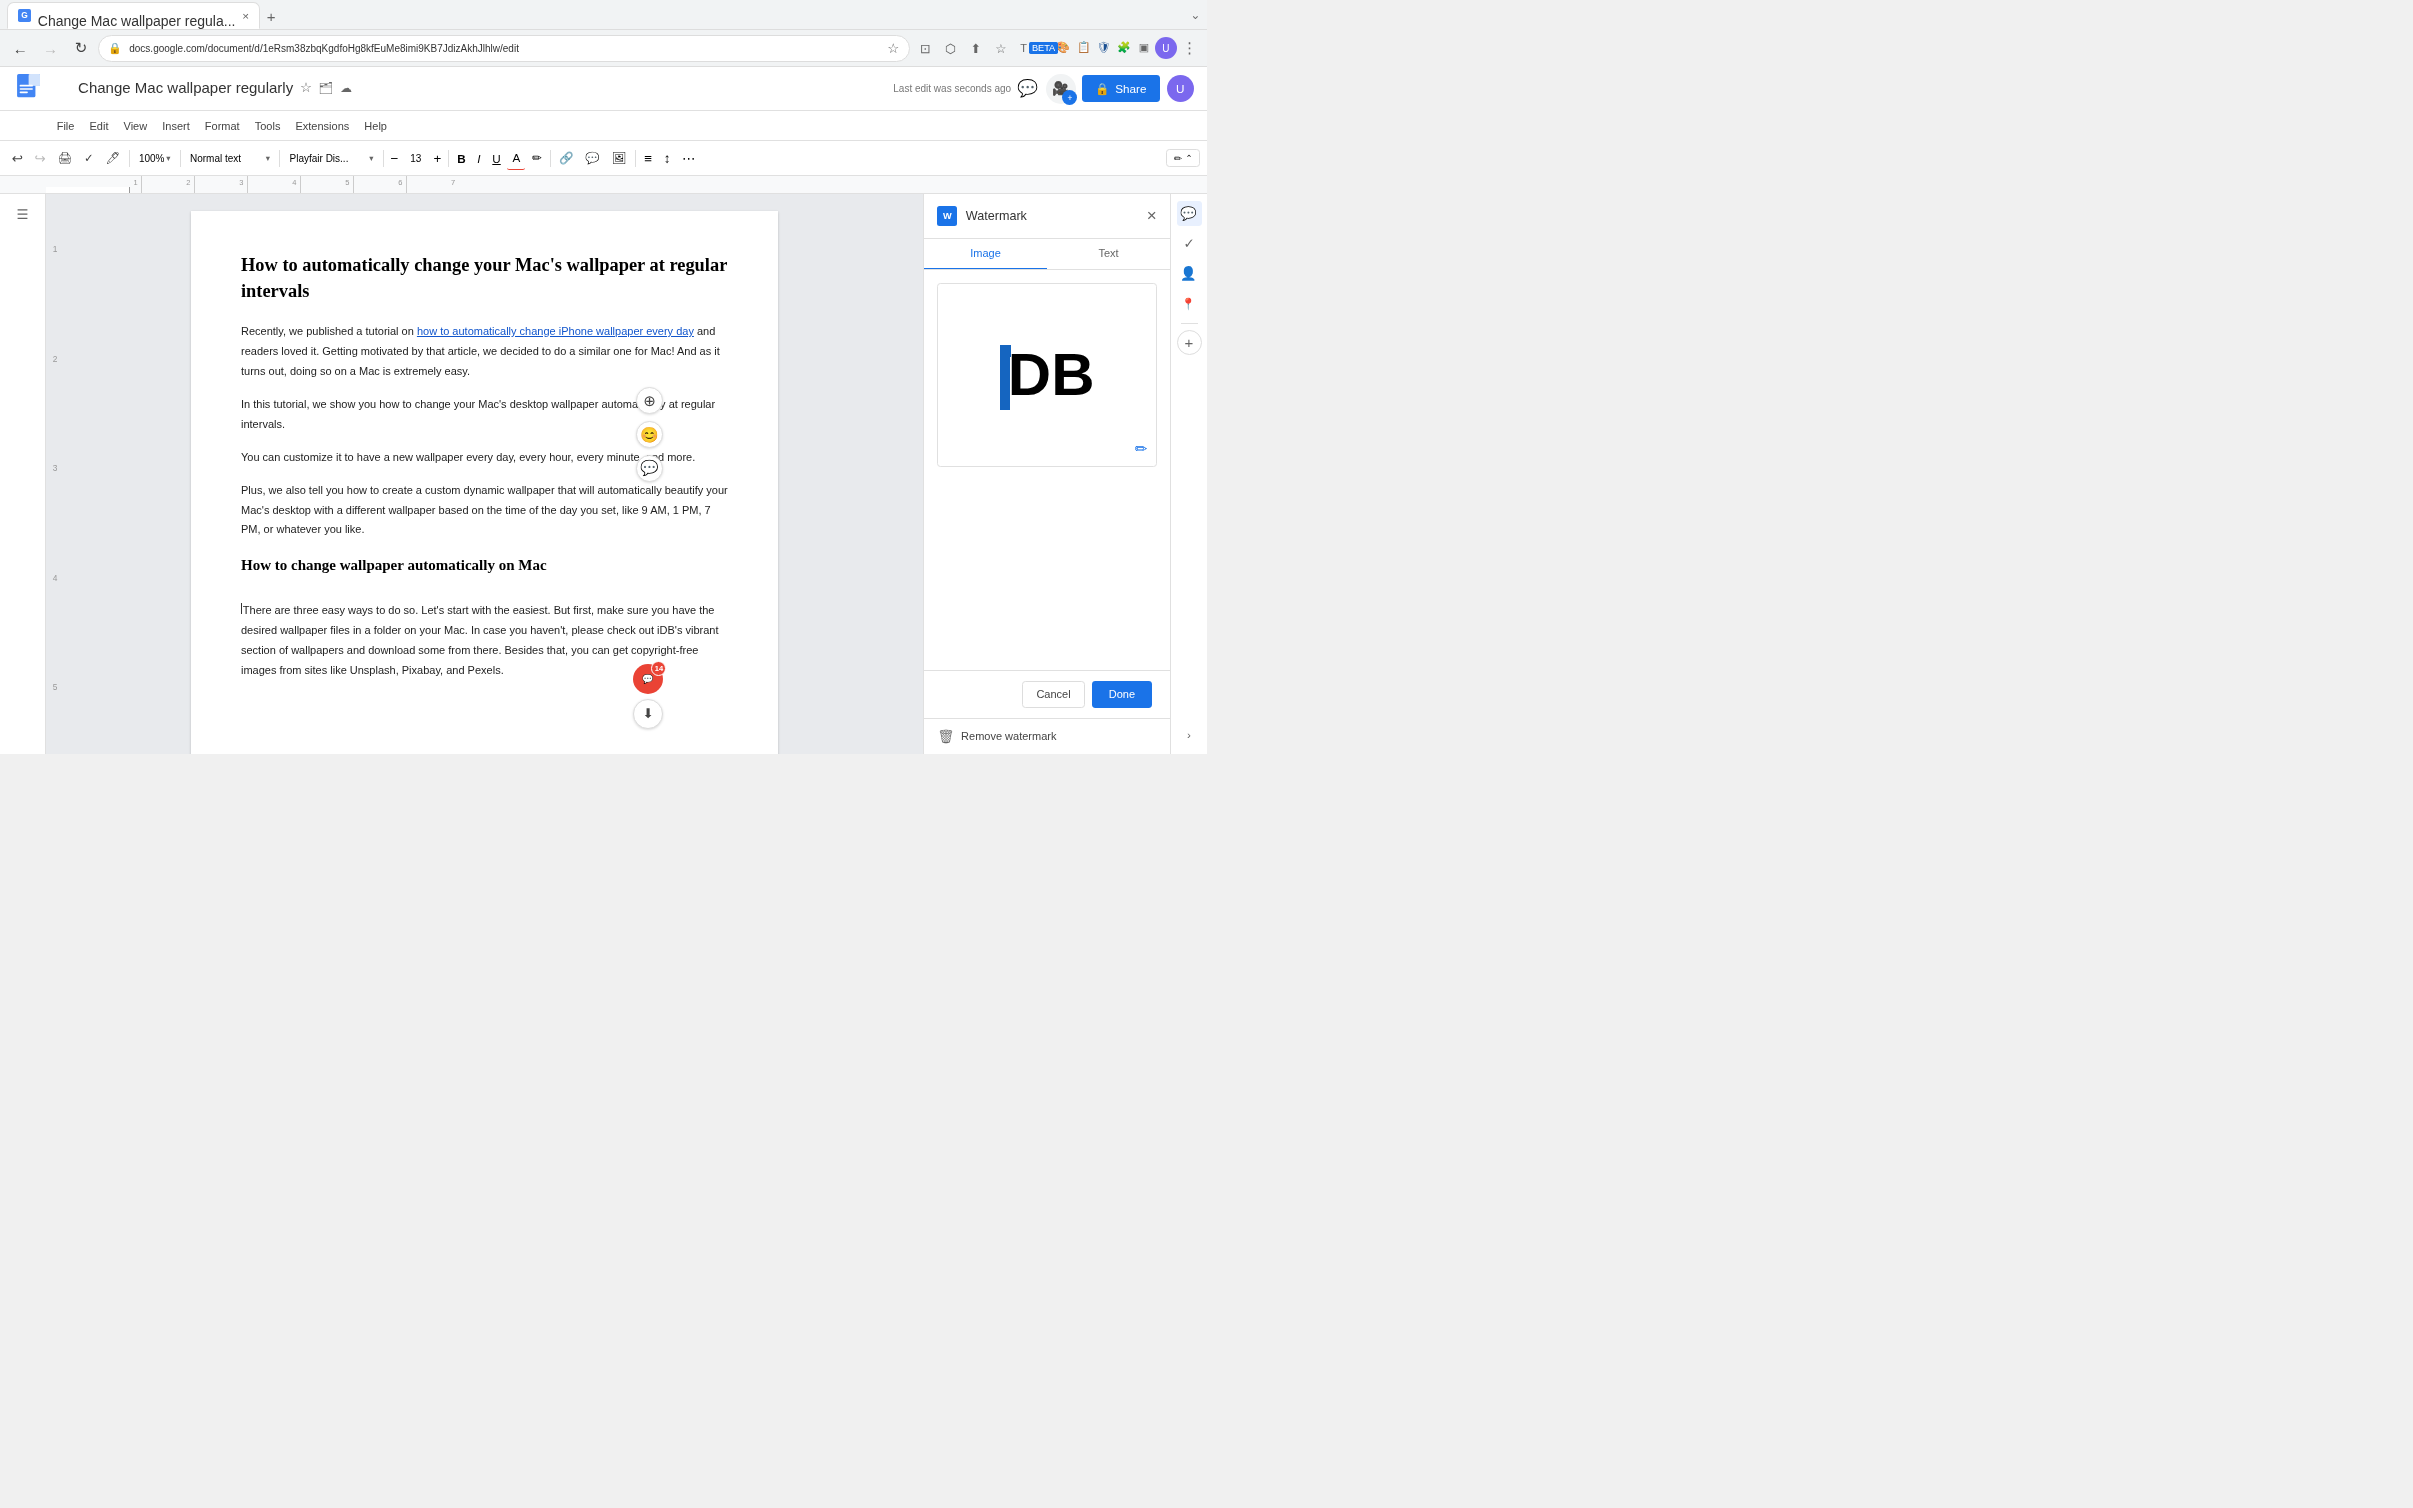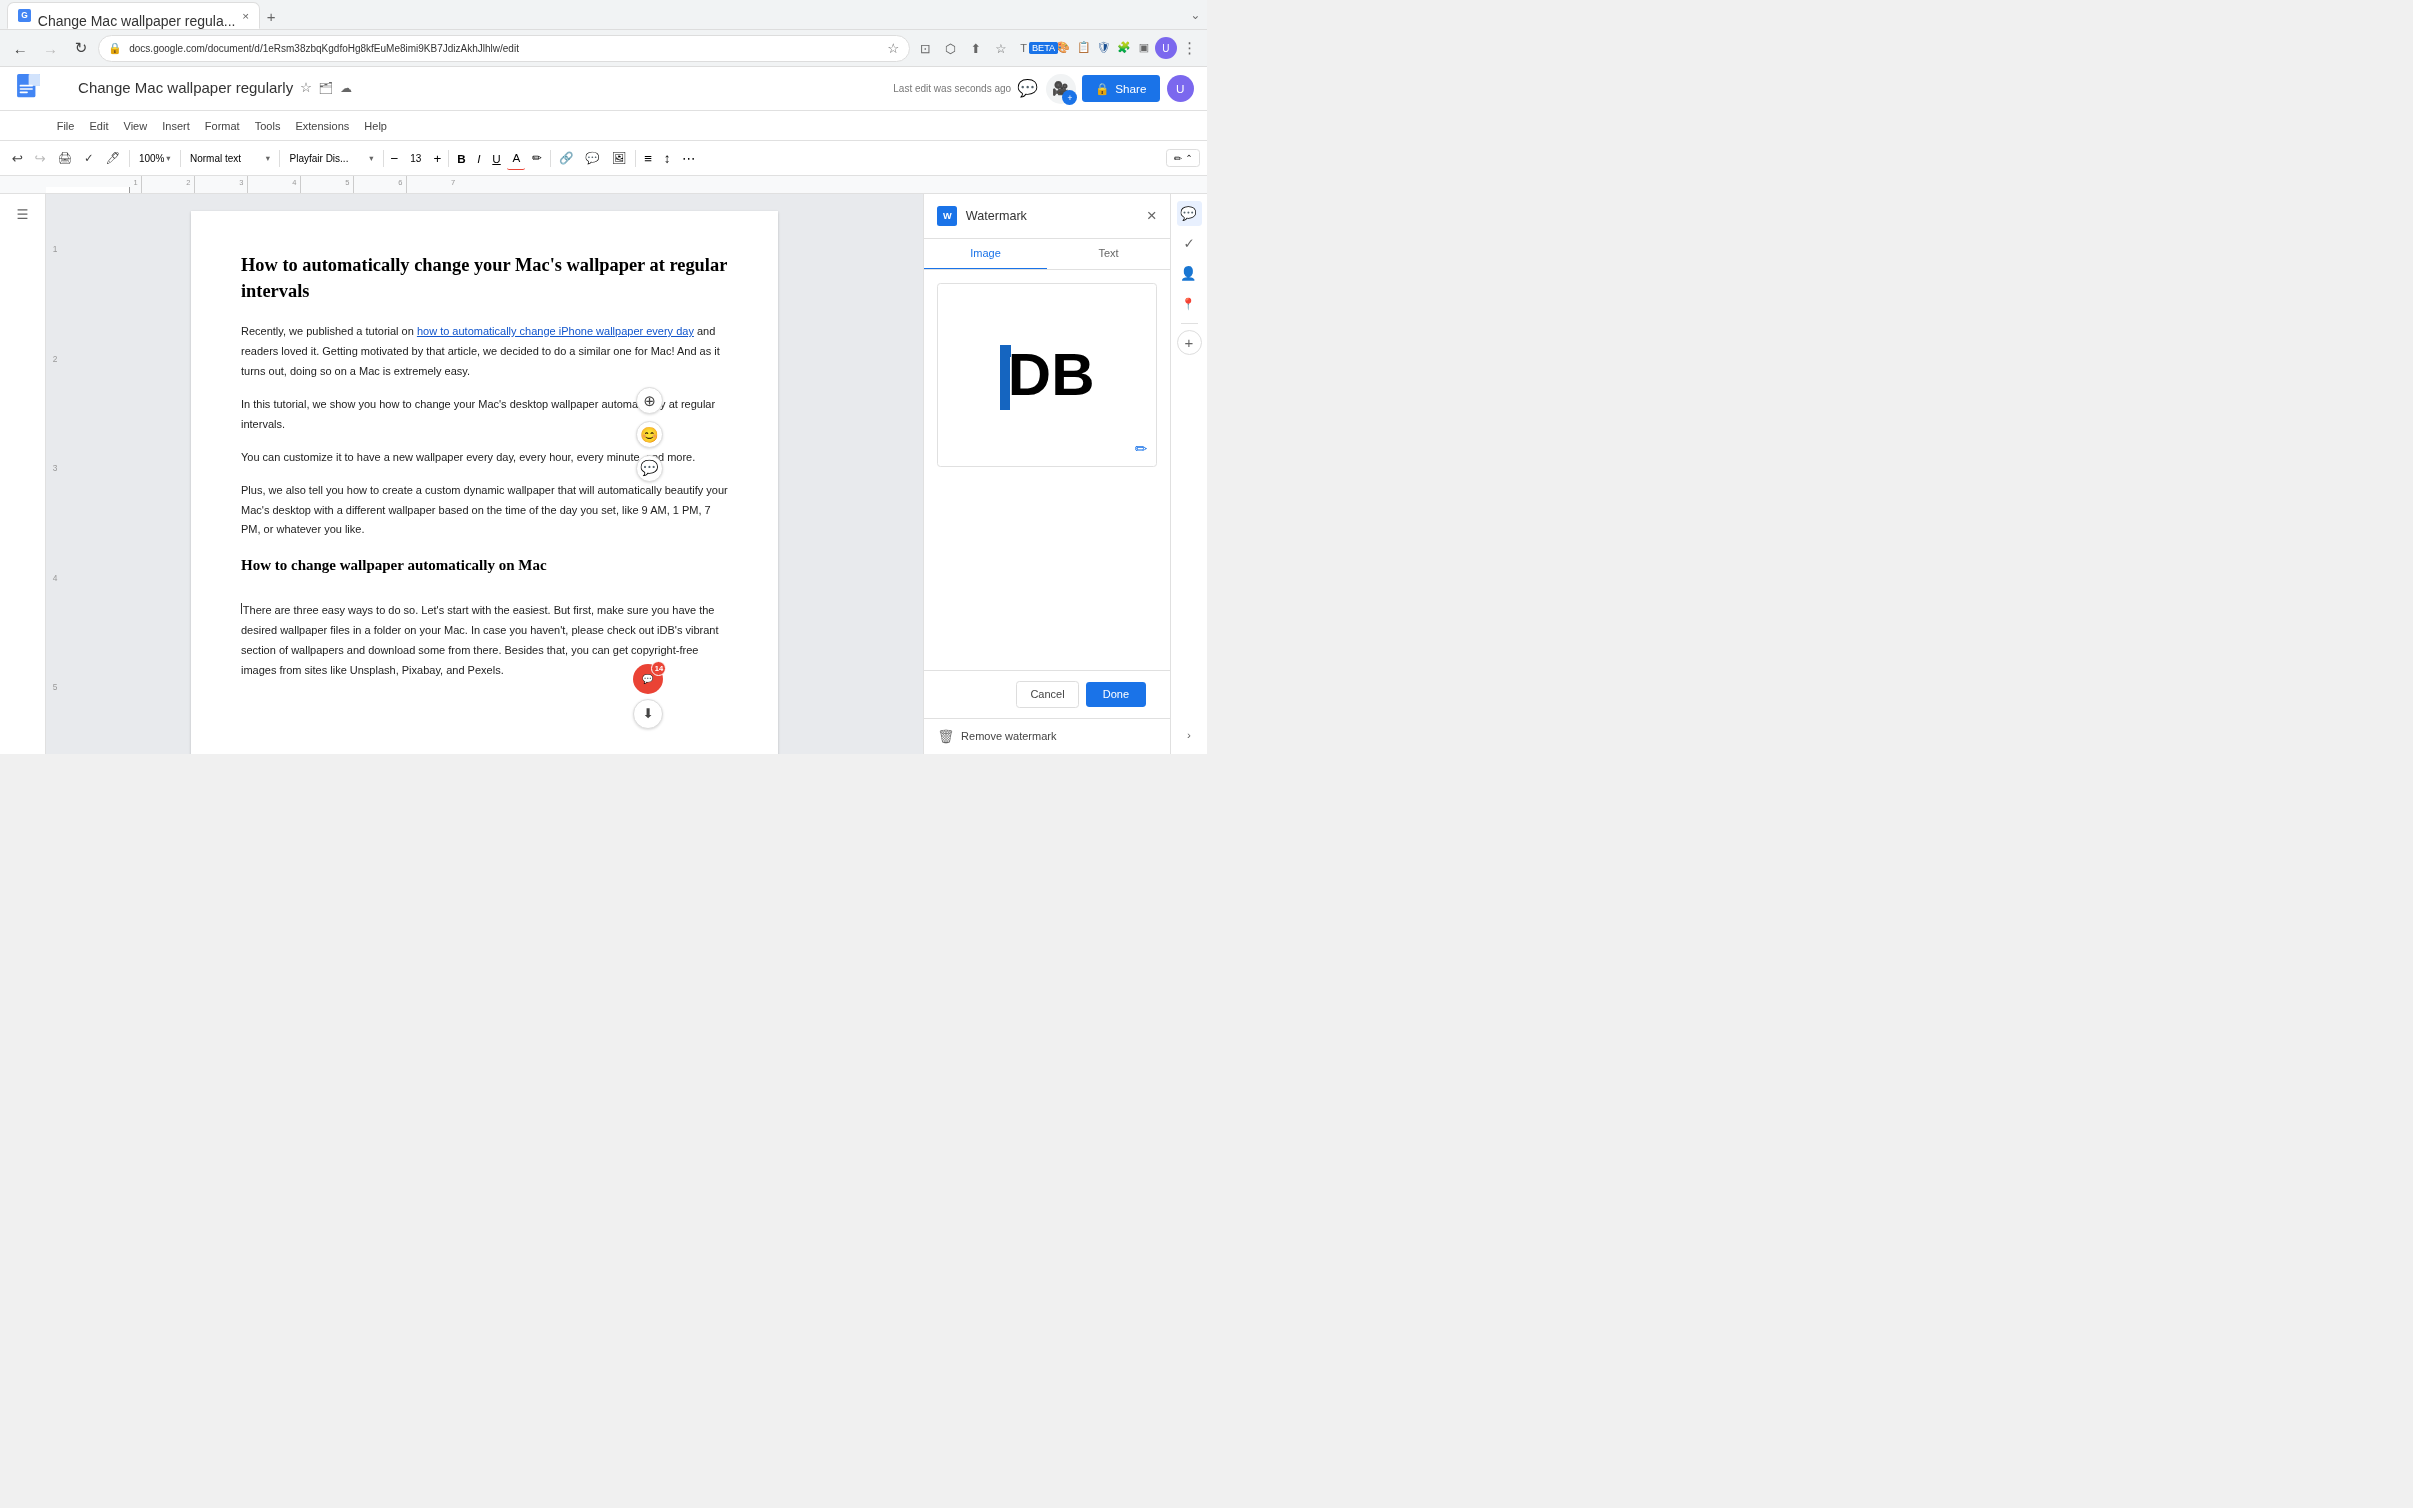--- a/index.html
+++ b/index.html
@@ -257,21 +257,21 @@
           <div style="width:10px; background:#1565c0; height:60px; margin-right:0; position:relative; top:5px; left:0;"></div>
           <span style="font-size:60px; font-weight:900; color:#000; font-family:Arial,sans-serif; line-height:1; margin-left:-1.7px;">DB</span>
         </div>
         <button style="position:absolute; bottom:8.4px; right:8.4px; background:none; border:none; cursor:pointer; color:#1a73e8; font-size:15px;">
           <span>✏</span>
         </button>
       </div>
 
     </div>
 
-    <div style="padding:10px 24px; border-top:0.8px solid #e0e0e0; display:flex; gap:6.7px; justify-content:flex-end;align-items:center;">
+    <div style="padding:10px 18px; border-top:0.8px solid #e0e0e0; display:flex; gap:6.7px; justify-content:flex-end;">
       <button style="background:none; border:0.8px solid #ddd; border-radius:3.4px; padding:6.7px 13.4px; font-size:11px; cursor:pointer; color:#444;">Cancel</button>
       <button style="background:#1a73e8; color:white; border:none; border-radius:3.4px; padding:6.7px 17px; font-size:11px; cursor:pointer;">Done</button>
     </div>
 
     <div style="display:flex; align-items:center; gap:6.7px; padding:10px 13.4px; color:#444; font-size:11px; cursor:pointer; border-top:0.8px solid #e0e0e0;">
       <span style="font-size:13.4px; color:#666;">🗑</span>
       <span>Remove watermark</span>
     </div>
   </div>
 

